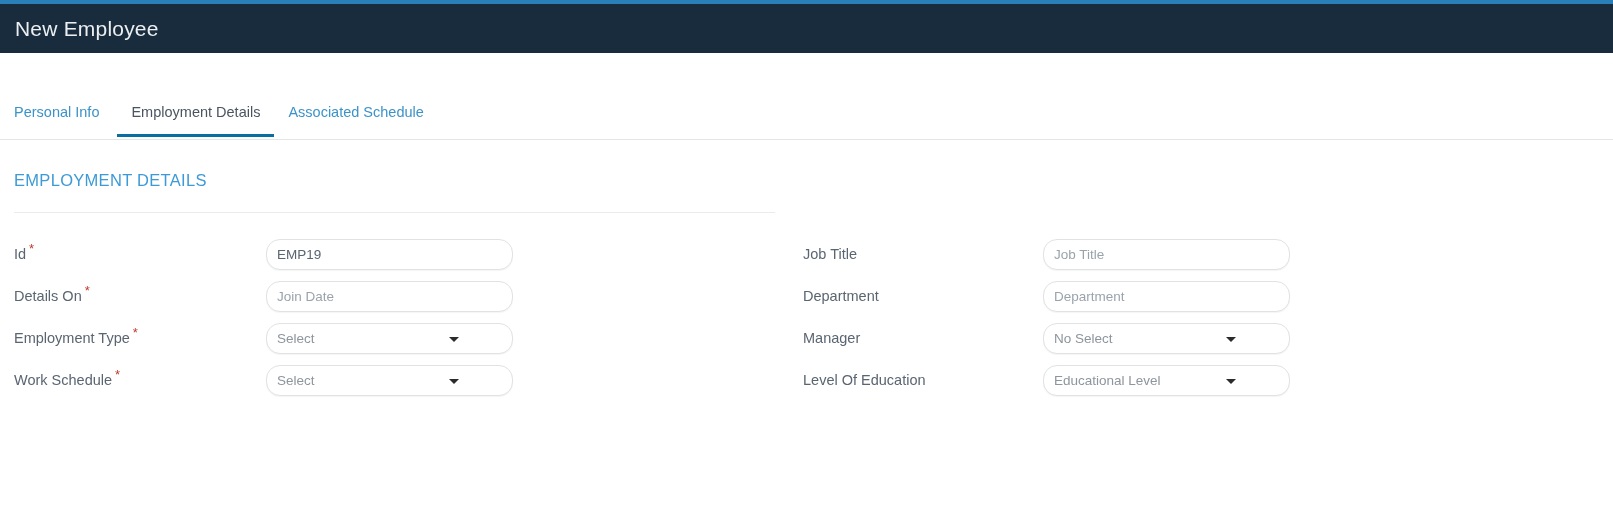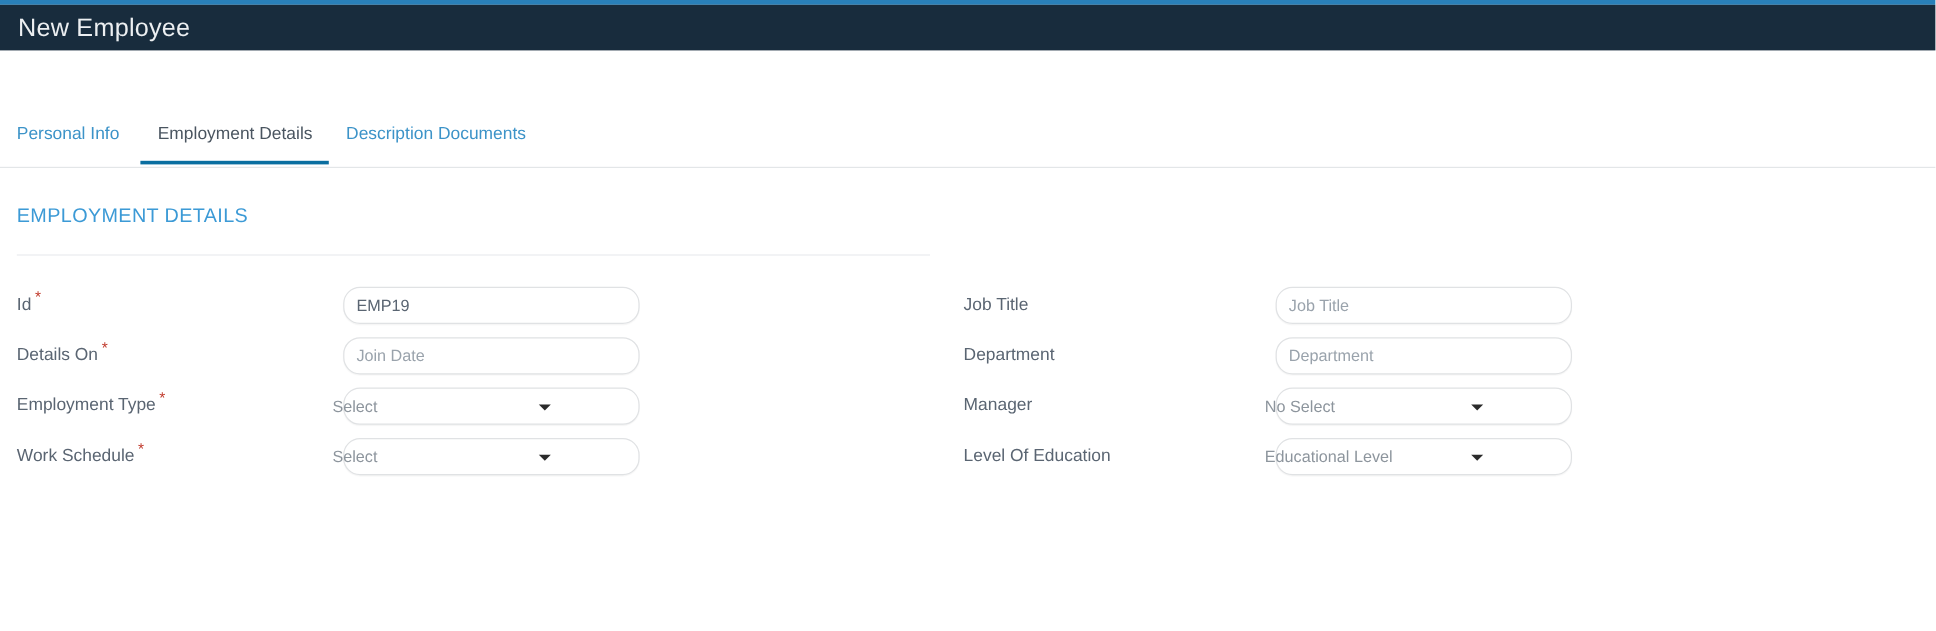--- a/index.html
+++ b/index.html
@@ -24,21 +24,21 @@
     width: 1613px;
     height: 4px;
     background: #2980b9;
   }
 
   
   .app-header {
     position: absolute;
     top: 4px; left: 0;
     width: 1613px;
-    height: 38px;
+    height: 49px;
     background: #182c3d;
     display: flex;
     align-items: center;
     padding-left: 15px;
   }
   .app-title {
     color: #eceff1;
     font-size: 21px;
     font-weight: normal;
     letter-spacing: 0.2px;
@@ -138,21 +138,20 @@
     border: 1px solid #e0e2e4;
     border-radius: 14px;
     background: #ffffff;
     font-family: "Liberation Sans", sans-serif;
     font-size: 13.5px;
     color: #5a6572;
     padding: 0 10px;
     line-height: 29px;
     box-shadow: 0 1px 1px rgba(0,0,0,0.045);
     outline: none;
-    margin-left: 20px;
   }
   .control::placeholder { color: #9aa3ac; }
   .control.textarea {
     height: 45px;
     line-height: normal;
     padding: 7px 10px;
     resize: none;
   }
 
   .select-wrap {
@@ -186,21 +185,21 @@
 
 <div class="top-accent"></div>
 
 <div class="app-header">
   <div class="app-title">New Employee</div>
 </div>
 
 <div class="tabbar">
     <div class="tab">Personal Info</div>
     <div class="tab active">Employment Details</div>
-    <div class="tab">Description Documents</div>
+    <div class="tab">Associated Schedule</div>
   </div>
 
 <div class="section-title">EMPLOYMENT DETAILS</div>
 <div class="section-divider"></div>
 
 <div class="form">
   <div class="col col-left">
       <div class="field">
         <div class="field-label"><span>Id</span><span class="req">*</span></div>
         <input type="text" class="control" placeholder="" value="EMP19" style="">

